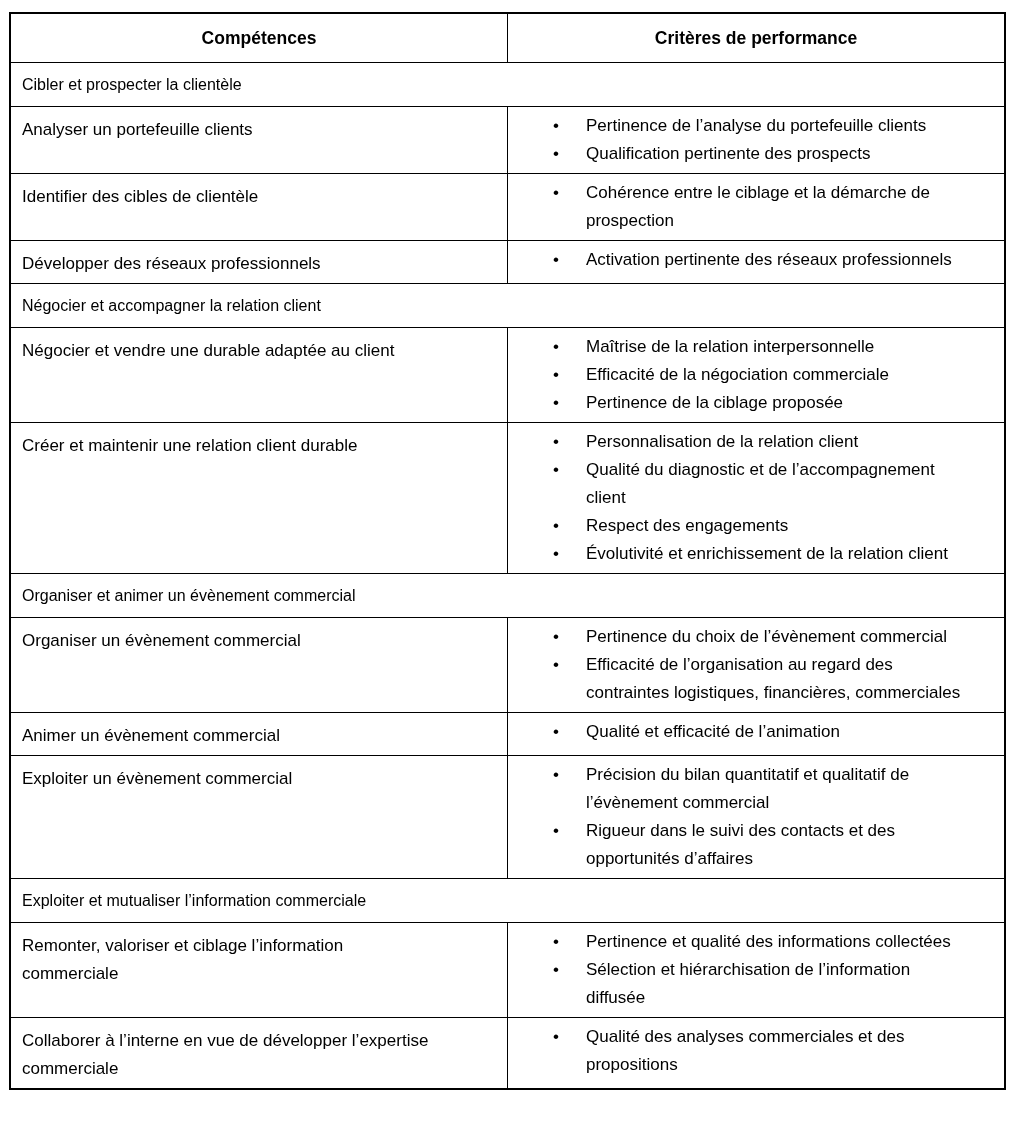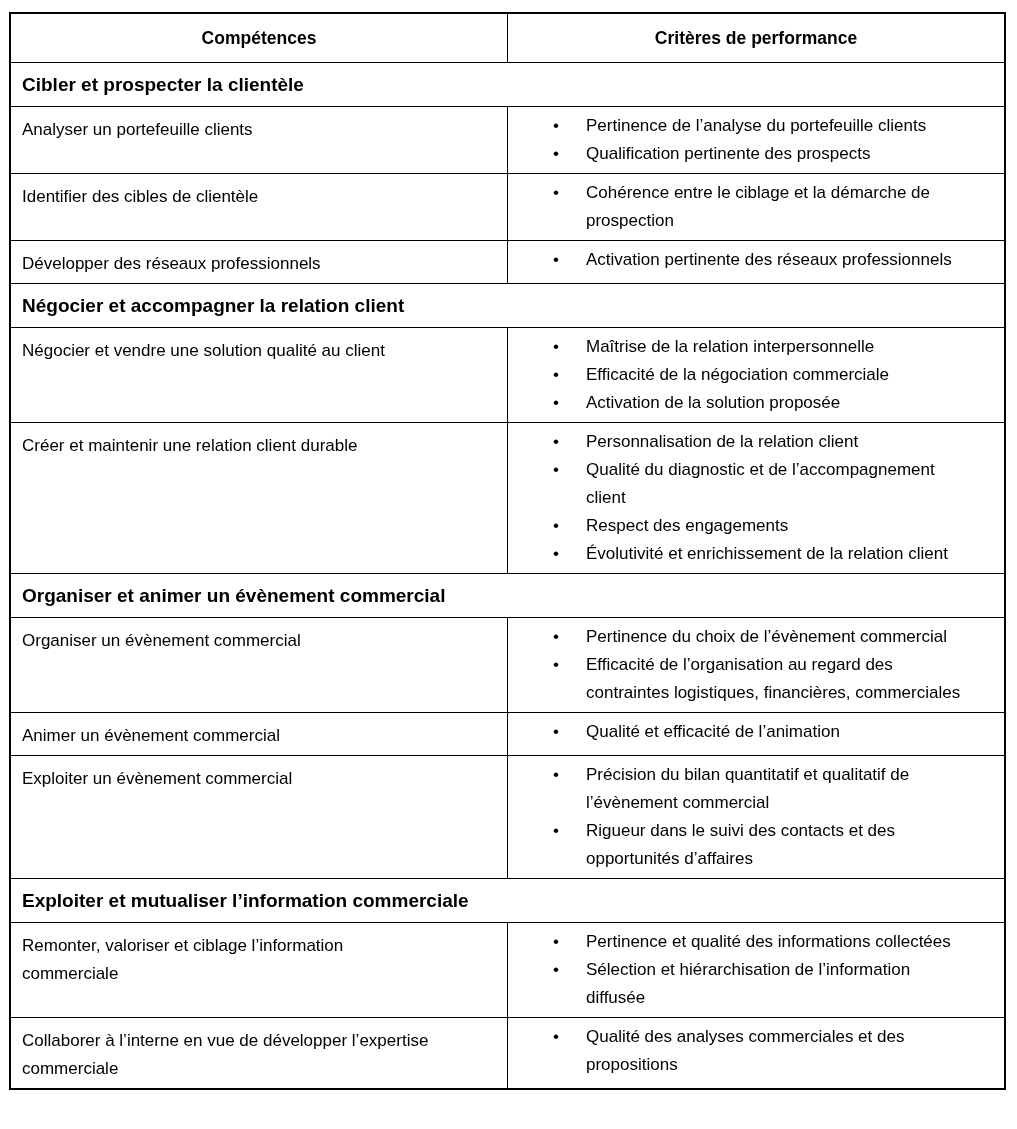--- a/index.html
+++ b/index.html
@@ -30,22 +30,22 @@
   .competency-table col { width: 50%; }
   th.header-cell {
     font-weight: bold;
     font-size: 17.5px;
     text-align: center;
     vertical-align: middle;
     padding: 13px 6px;
     line-height: 22px;
   }
   td.section-cell {
-    font-weight: bold;
-    font-size: 19px;
+    font-weight: normal;
+    font-size: 16px;
     padding: 8px 8px 7px 11px;
     line-height: 28px;
   }
   td.competence-cell {
     padding: 9px 30px 5px 11px;
     line-height: 28px;
     white-space: pre-line;
   }
   td.criteres-cell {
     padding: 5px 2px 5px 0;
@@ -109,26 +109,26 @@
           <td class="criteres-cell">
             <ul class="criteres-list">
               <li><span class="bullet-dot">•</span><span>Activation pertinente des réseaux professionnels</span></li>
             </ul>
           </td>
         </tr>
         <tr>
           <td colspan="2" class="section-cell">Négocier et accompagner la relation client</td>
         </tr>
         <tr>
-          <td class="competence-cell">Négocier et vendre une solution qualité au client</td>
+          <td class="competence-cell">Négocier et vendre une durable adaptée au client</td>
           <td class="criteres-cell">
             <ul class="criteres-list">
               <li><span class="bullet-dot">•</span><span>Maîtrise de la relation interpersonnelle</span></li>
               <li><span class="bullet-dot">•</span><span>Efficacité de la négociation commerciale</span></li>
-              <li><span class="bullet-dot">•</span><span>Activation de la solution proposée</span></li>
+              <li><span class="bullet-dot">•</span><span>Pertinence de la ciblage proposée</span></li>
             </ul>
           </td>
         </tr>
         <tr>
           <td class="competence-cell">Créer et maintenir une relation client durable</td>
           <td class="criteres-cell">
             <ul class="criteres-list">
               <li><span class="bullet-dot">•</span><span>Personnalisation de la relation client</span></li>
               <li><span class="bullet-dot">•</span><span>Qualité du diagnostic et de l’accompagnement
 client</span></li>

